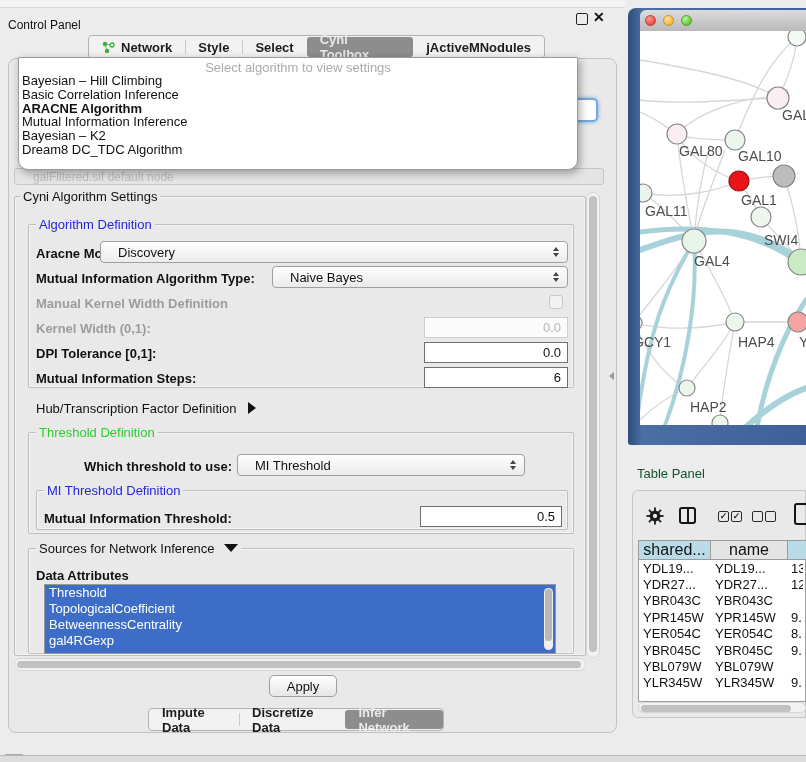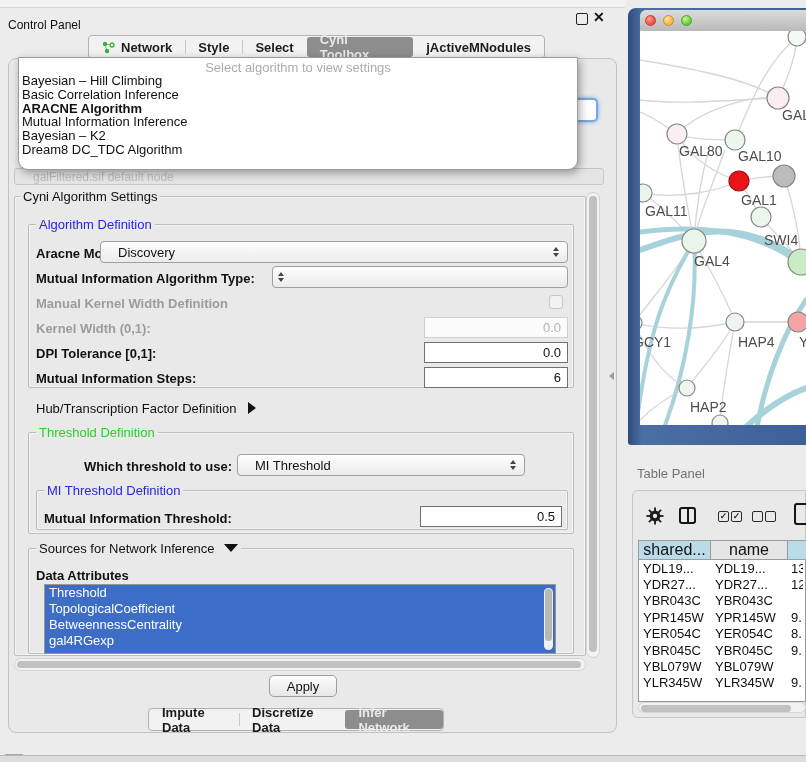--- a/index.html
+++ b/index.html
@@ -91,21 +91,21 @@
 
   
   #net-frame{left:628px;top:8px;width:178px;height:437px;background:linear-gradient(90deg,#2e4c7e,#4a6fa3 14px,#3d6099);
              border-radius:8px 0 0 3px;}
   #net-titlebar{left:640px;top:10px;width:166px;height:21px;background:linear-gradient(#dcdcdc,#b9b9b9);
                 border-bottom:1px solid #8f8f8f;border-radius:6px 0 0 0;}
   .light{position:absolute;top:5px;width:11px;height:11px;border-radius:50%;box-sizing:border-box;}
   #net-canvas{left:640px;top:31px;width:166px;height:394px;background:#fff;overflow:hidden;}
 
   
-  #tp-title{left:637px;top:466px;font-size:13px;color:#737373;}
+  #tp-title{left:637px;top:466px;font-size:13px;color:#14532d;}
   #table-panel{left:632px;top:490px;width:174px;height:228px;background:#e9e9e9;border:1px solid #c6c6c6;
                border-radius:6px 0 0 6px;box-sizing:border-box;}
   .tool-sq{position:absolute;border:2px solid #151515;border-radius:3px;background:transparent;box-sizing:border-box;}
   .mini-ck{position:absolute;width:11px;height:11px;border:1.5px solid #2a2a2a;border-radius:2px;
            font-size:9px;line-height:9px;text-align:center;color:#2a2a2a;box-sizing:border-box;font-weight:bold;}
   #tbl{left:638px;top:540px;width:168px;height:162px;background:#fff;border:1px solid #9b9b9b;box-sizing:border-box;}
   .th{position:absolute;top:0;height:19px;box-sizing:border-box;border-right:1px solid #9b9b9b;
       border-bottom:1px solid #9b9b9b;font-size:16px;color:#111;text-align:center;line-height:18px;background:#e4e4e4;}
   .th.hl{background:#b9dce8;}
   #tbl-rows{position:absolute;left:0;top:19px;width:168px;height:129px;overflow:hidden;}
@@ -182,20 +182,21 @@
   <div class="abs combo" style="left:100px;top:241px;width:468px;height:22px;">
     <span class="cval">Discovery</span>
     <span class="stepper">
         <i class="up"></i>
         <i class="dn"></i>
       </span>
   </div>
 
   <span class="abs blbl" style="left:36px;top:271px;">Mutual Information Algorithm Type:</span>
   <div class="abs combo" style="left:272px;top:266px;width:296px;height:22px;">
+    <span class="cval">Naive Bayes</span>
     <span class="stepper">
         <i class="up"></i>
         <i class="dn"></i>
       </span>
   </div>
 
   <span class="abs graylbl" style="left:36px;top:296px;">Manual Kernel Width Definition</span>
   <div class="abs chk" style="left:549px;top:295px;"></div>
 
   <span class="abs graylbl" style="left:36px;top:321px;">Kernel Width (0,1):</span>

